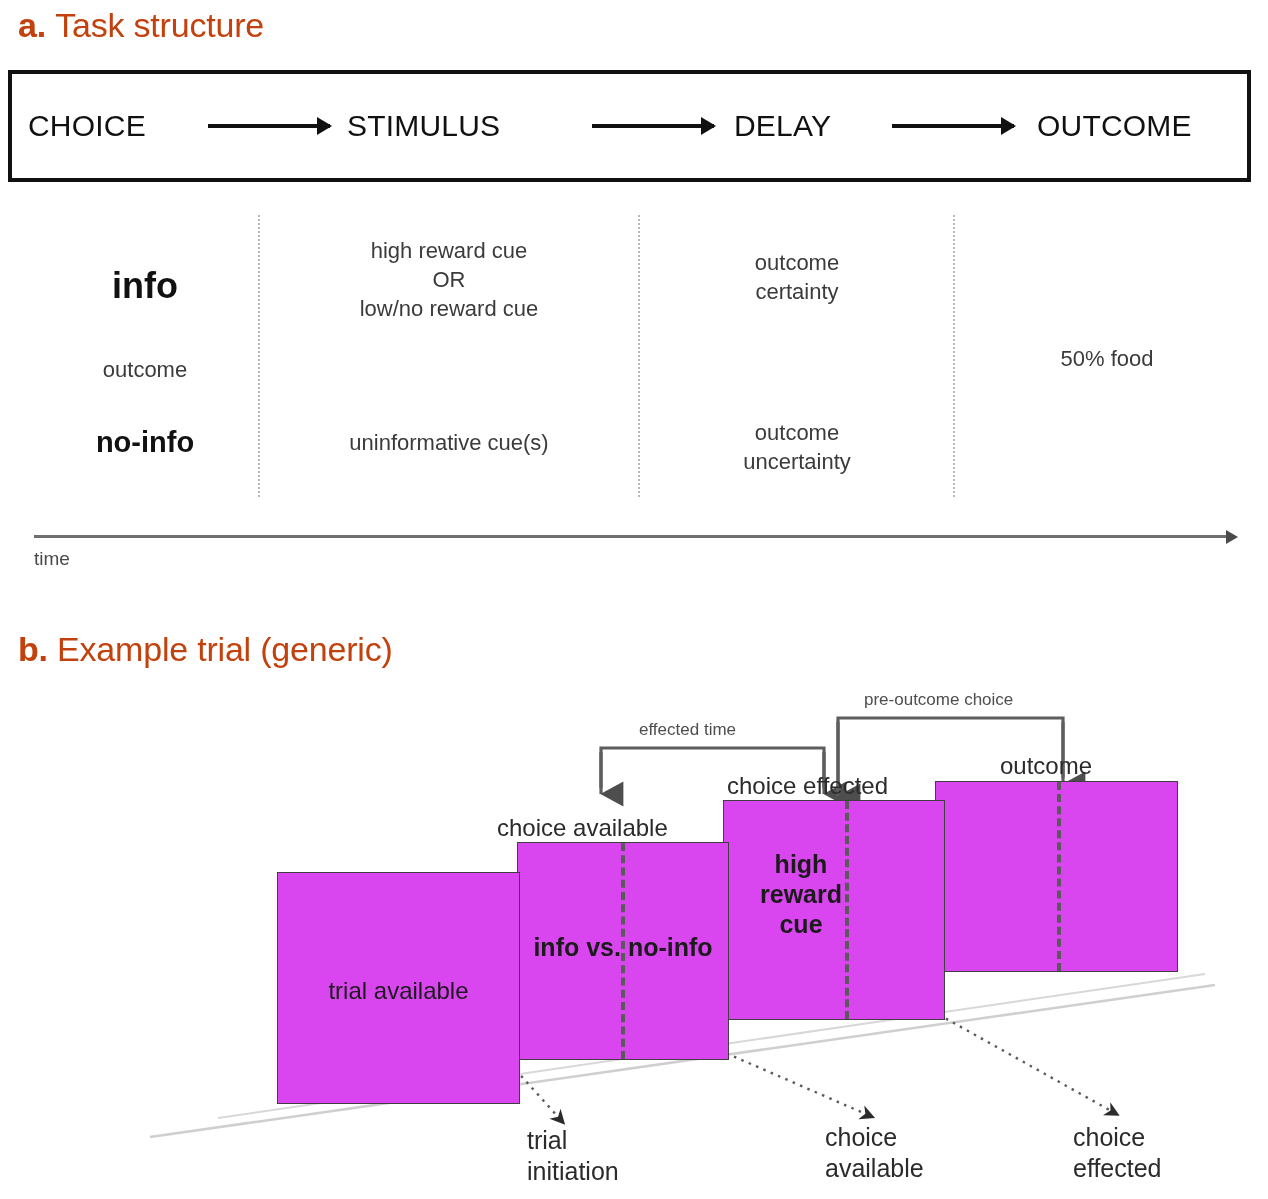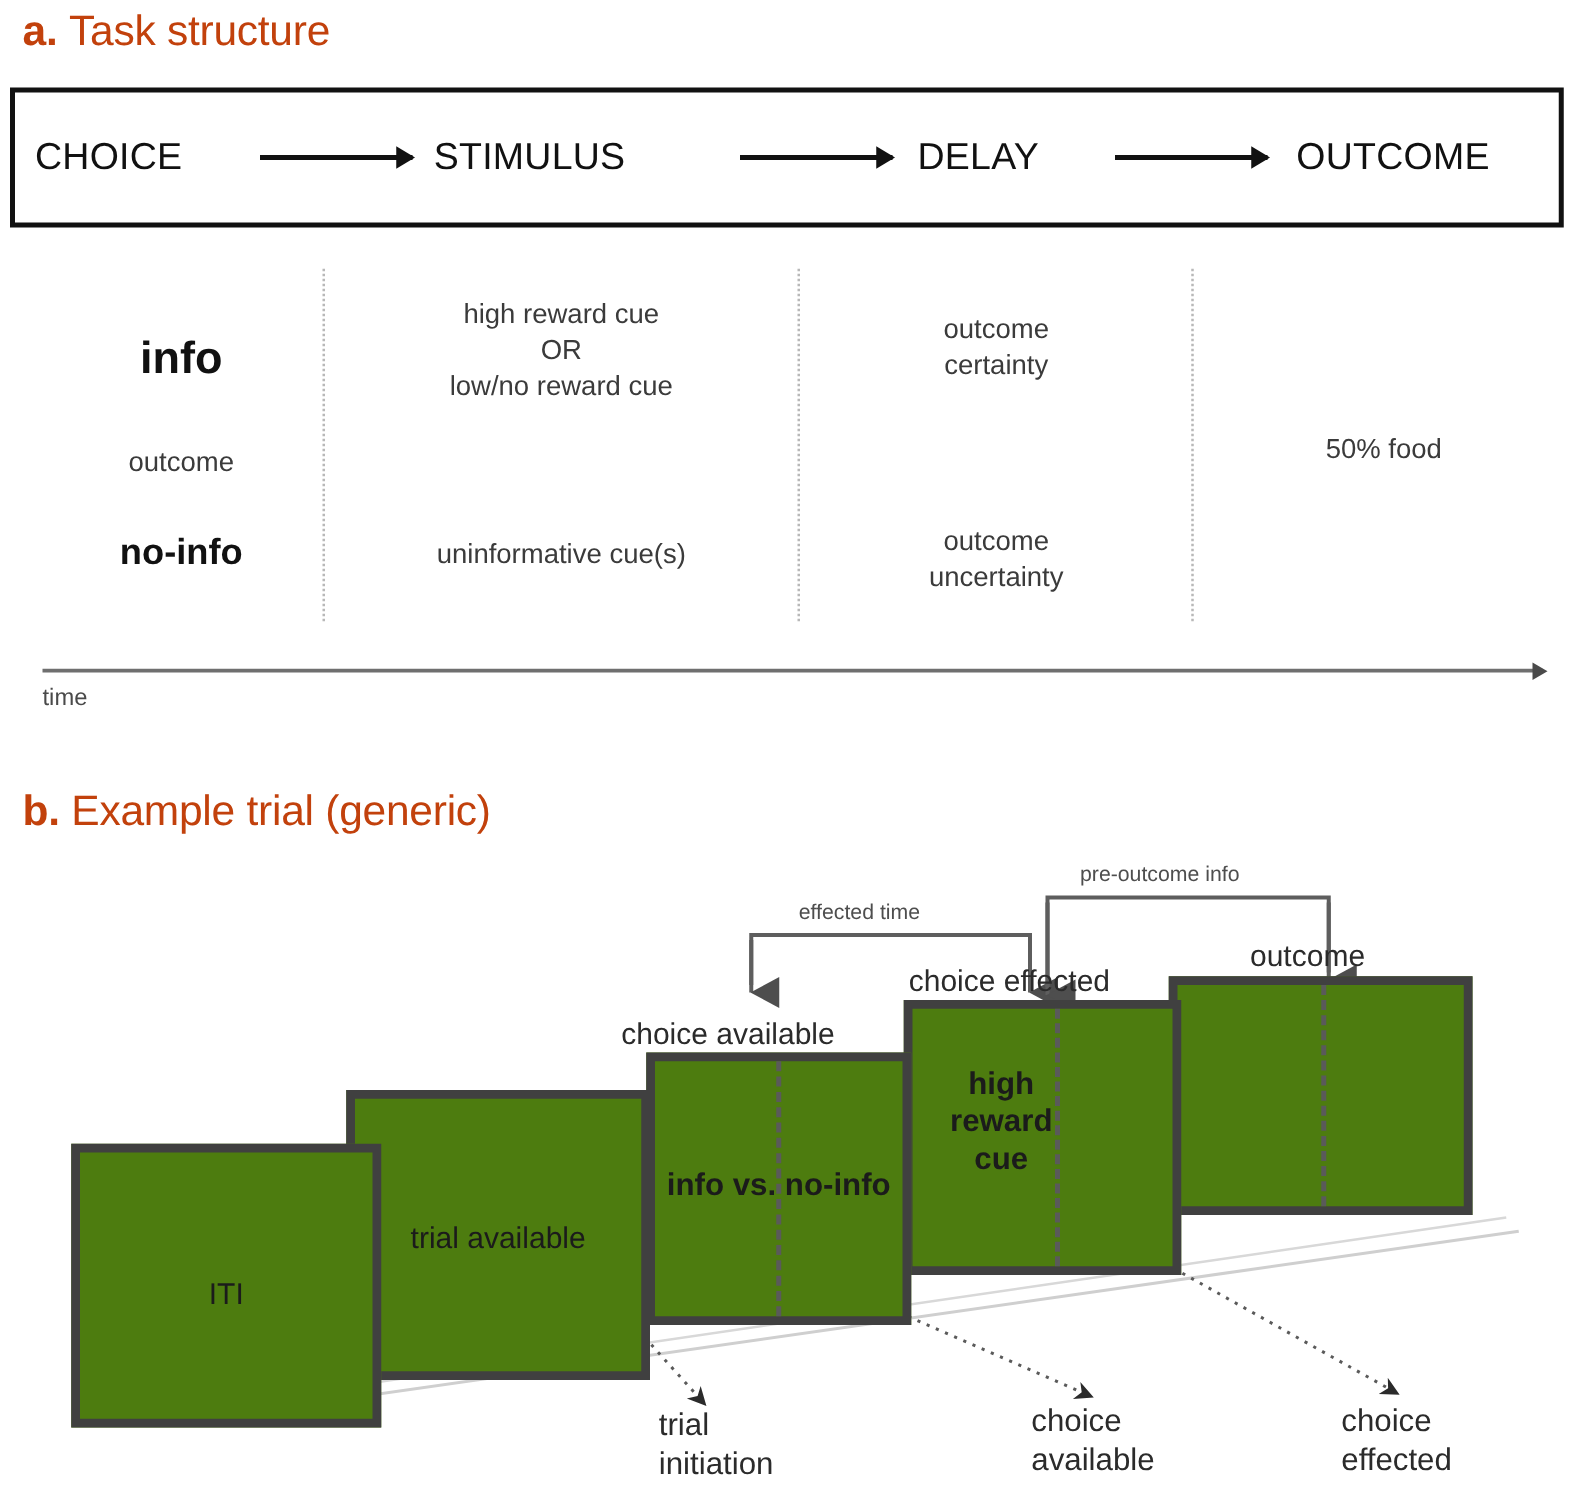--- a/index.html
+++ b/index.html
@@ -72,22 +72,22 @@
   }
   #time-label{
     position:absolute;left:34px;top:548px;font-size:19px;color:#4a4a4a;
   }
 
   
   #scene{position:absolute;left:0;top:660px;width:1268px;height:539px;}
   #scene svg{position:absolute;left:0;top:0;}
 
   .card{
-    position:absolute;background:#4d7c0f;
-    border:7px solid #404040;box-sizing:border-box;
+    position:absolute;background:#d946ef;
+    border:1px solid #404040;box-sizing:border-box;
     box-shadow:0 0 0 0 transparent;
   }
   .card-inner-line{
     position:absolute;top:0;bottom:0;width:0;
     border-left:4px dashed #5a5a5a;
   }
   .card-text{
     position:absolute;left:0;right:0;text-align:center;
     color:#1b1b1b;line-height:1.2;white-space:pre-line;
   }
@@ -179,21 +179,21 @@
     <path d="M601,128 L601,88 L824,88 L824,128" stroke="#5e5e5e" stroke-width="3.2" fill="none"></path>
     <path d="M601,92 L601,134" stroke="#5e5e5e" stroke-width="3.2" fill="none" marker-end="url(#tipArrow)"></path>
     <path d="M824,92 L824,134" stroke="#5e5e5e" stroke-width="3.2" fill="none" marker-end="url(#tipArrow)"></path>
 
     <path d="M838,130 L838,58 L1063,58 L1063,118" stroke="#5e5e5e" stroke-width="3.2" fill="none"></path>
     <path d="M838,62 L838,136" stroke="#5e5e5e" stroke-width="3.2" fill="none" marker-end="url(#tipArrow)"></path>
     <path d="M1063,62 L1063,124" stroke="#5e5e5e" stroke-width="3.2" fill="none" marker-end="url(#tipArrow)"></path>
   </svg>
 
   <div class="bracket-label" style="left:639px;top:60px;">effected time</div>
-  <div class="bracket-label" style="left:864px;top:30px;">pre-outcome info</div>
+  <div class="bracket-label" style="left:864px;top:30px;">pre-outcome choice</div>
 
   <div class="card" style="left:935px;top:121px;width:243px;height:191px;z-index:1">
     <span class="card-inner-line" style="left:50%;"></span>
     <span class="card-text" style="top:42%;font-size:25px;font-weight:bold;"></span>
   </div>
   <div class="card-caption" style="left:1000px;top:92px;">outcome</div>
 
   <div class="card" style="left:723px;top:140px;width:222px;height:220px;z-index:2">
     <span class="card-inner-line" style="left:55%;"></span>
     <span class="card-text" style="top:22%;left:-8px;right:58px;font-size:25px;font-weight:bold;">high
@@ -205,23 +205,20 @@
   <div class="card" style="left:517px;top:182px;width:212px;height:218px;z-index:3">
     <span class="card-inner-line" style="left:49%;"></span>
     <span class="card-text" style="top:41%;left:-6px;right:-6px;font-size:25px;font-weight:bold;">info vs. no-info</span>
   </div>
   <div class="card-caption" style="left:497px;top:154px;">choice available</div>
 
   <div class="card" style="left:277px;top:212px;width:243px;height:232px;z-index:4">
     <span class="card-text" style="top:45%;font-size:24px;">trial available</span>
   </div>
 
-  <div class="card" style="left:57px;top:255px;width:248px;height:227px;z-index:5">
-    <span class="card-text" style="top:47%;font-size:24px;">ITI</span>
-  </div>
 
   <div class="bottom-label" style="left:527px;top:465px;">trial
 initiation</div>
   <div class="bottom-label" style="left:825px;top:462px;">choice
 available</div>
   <div class="bottom-label" style="left:1073px;top:462px;">choice
 effected</div>
 
 </div>
 

